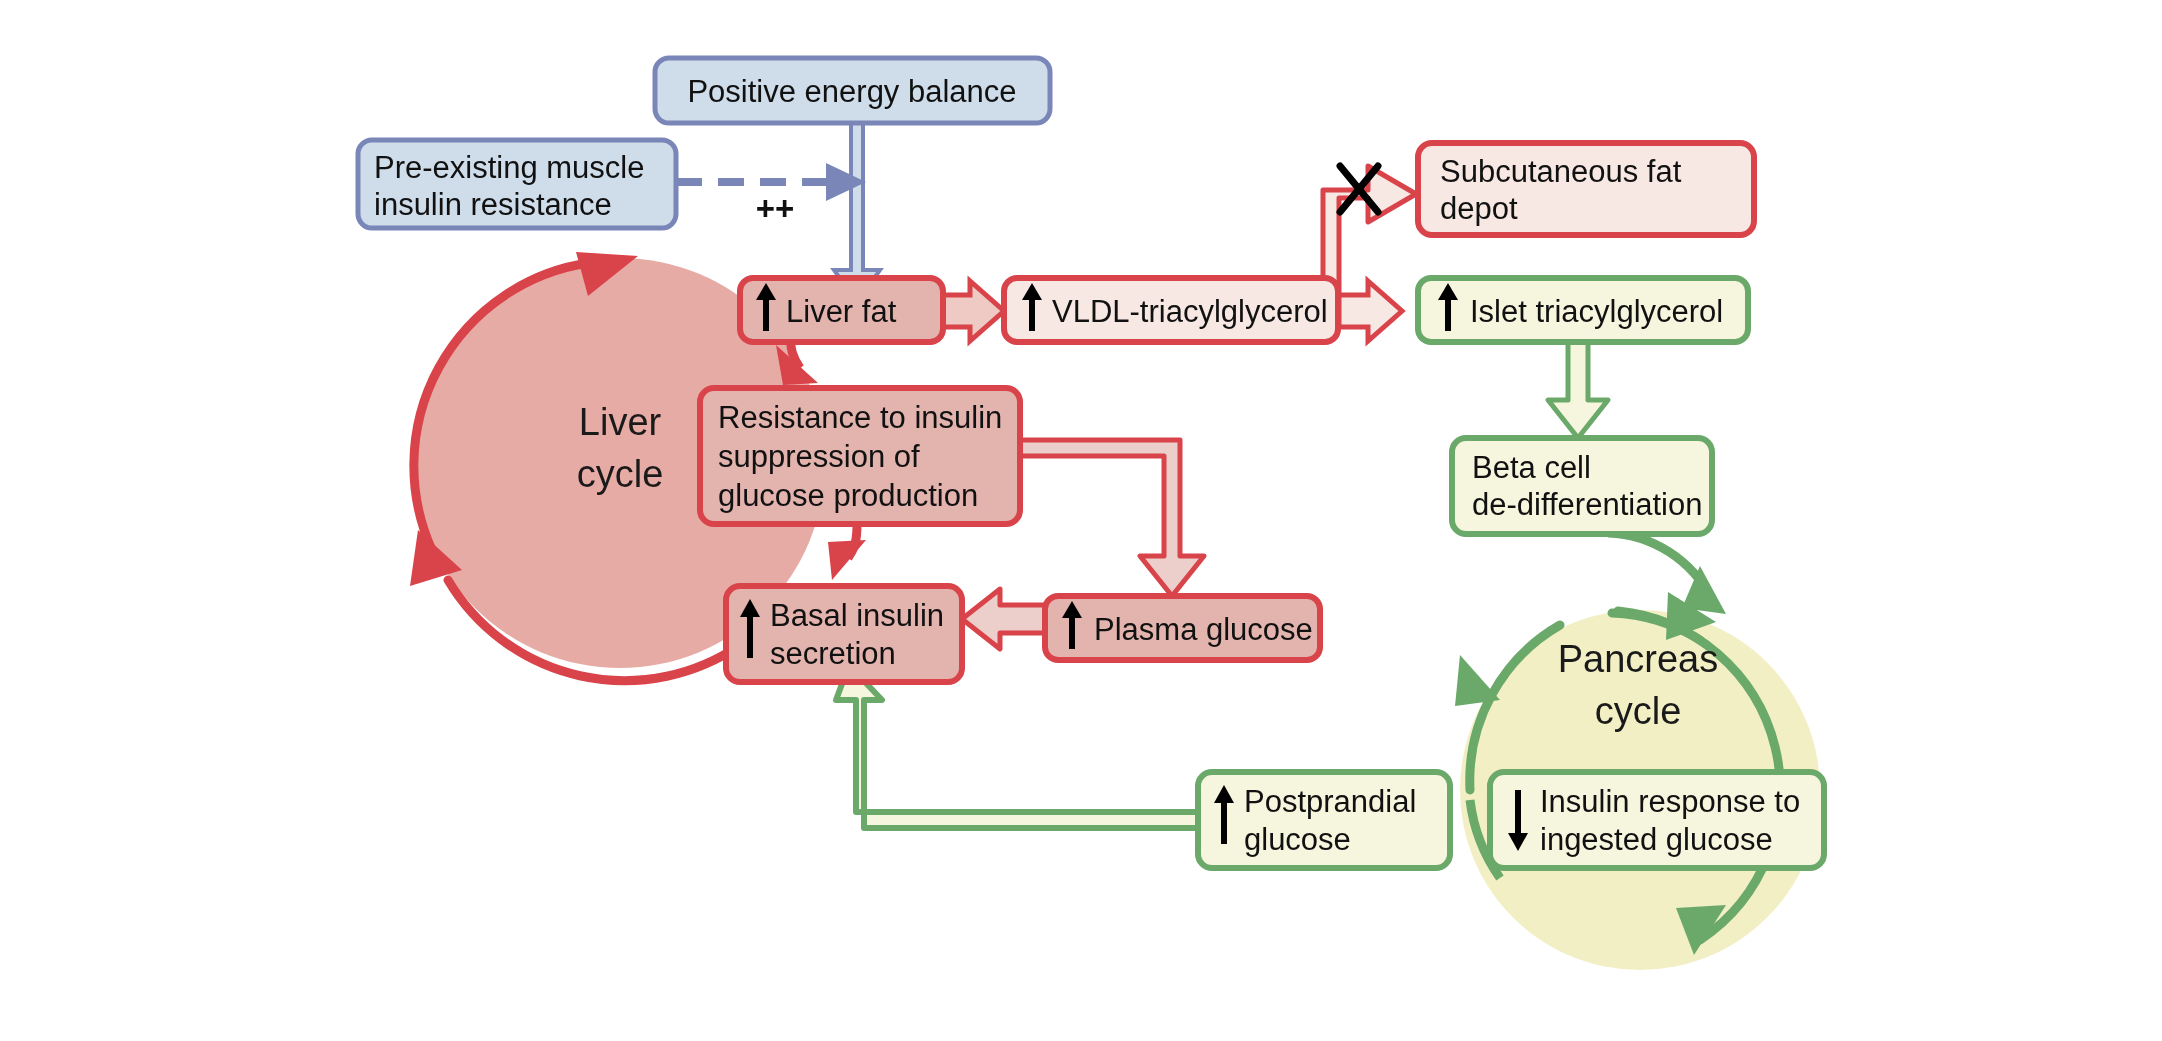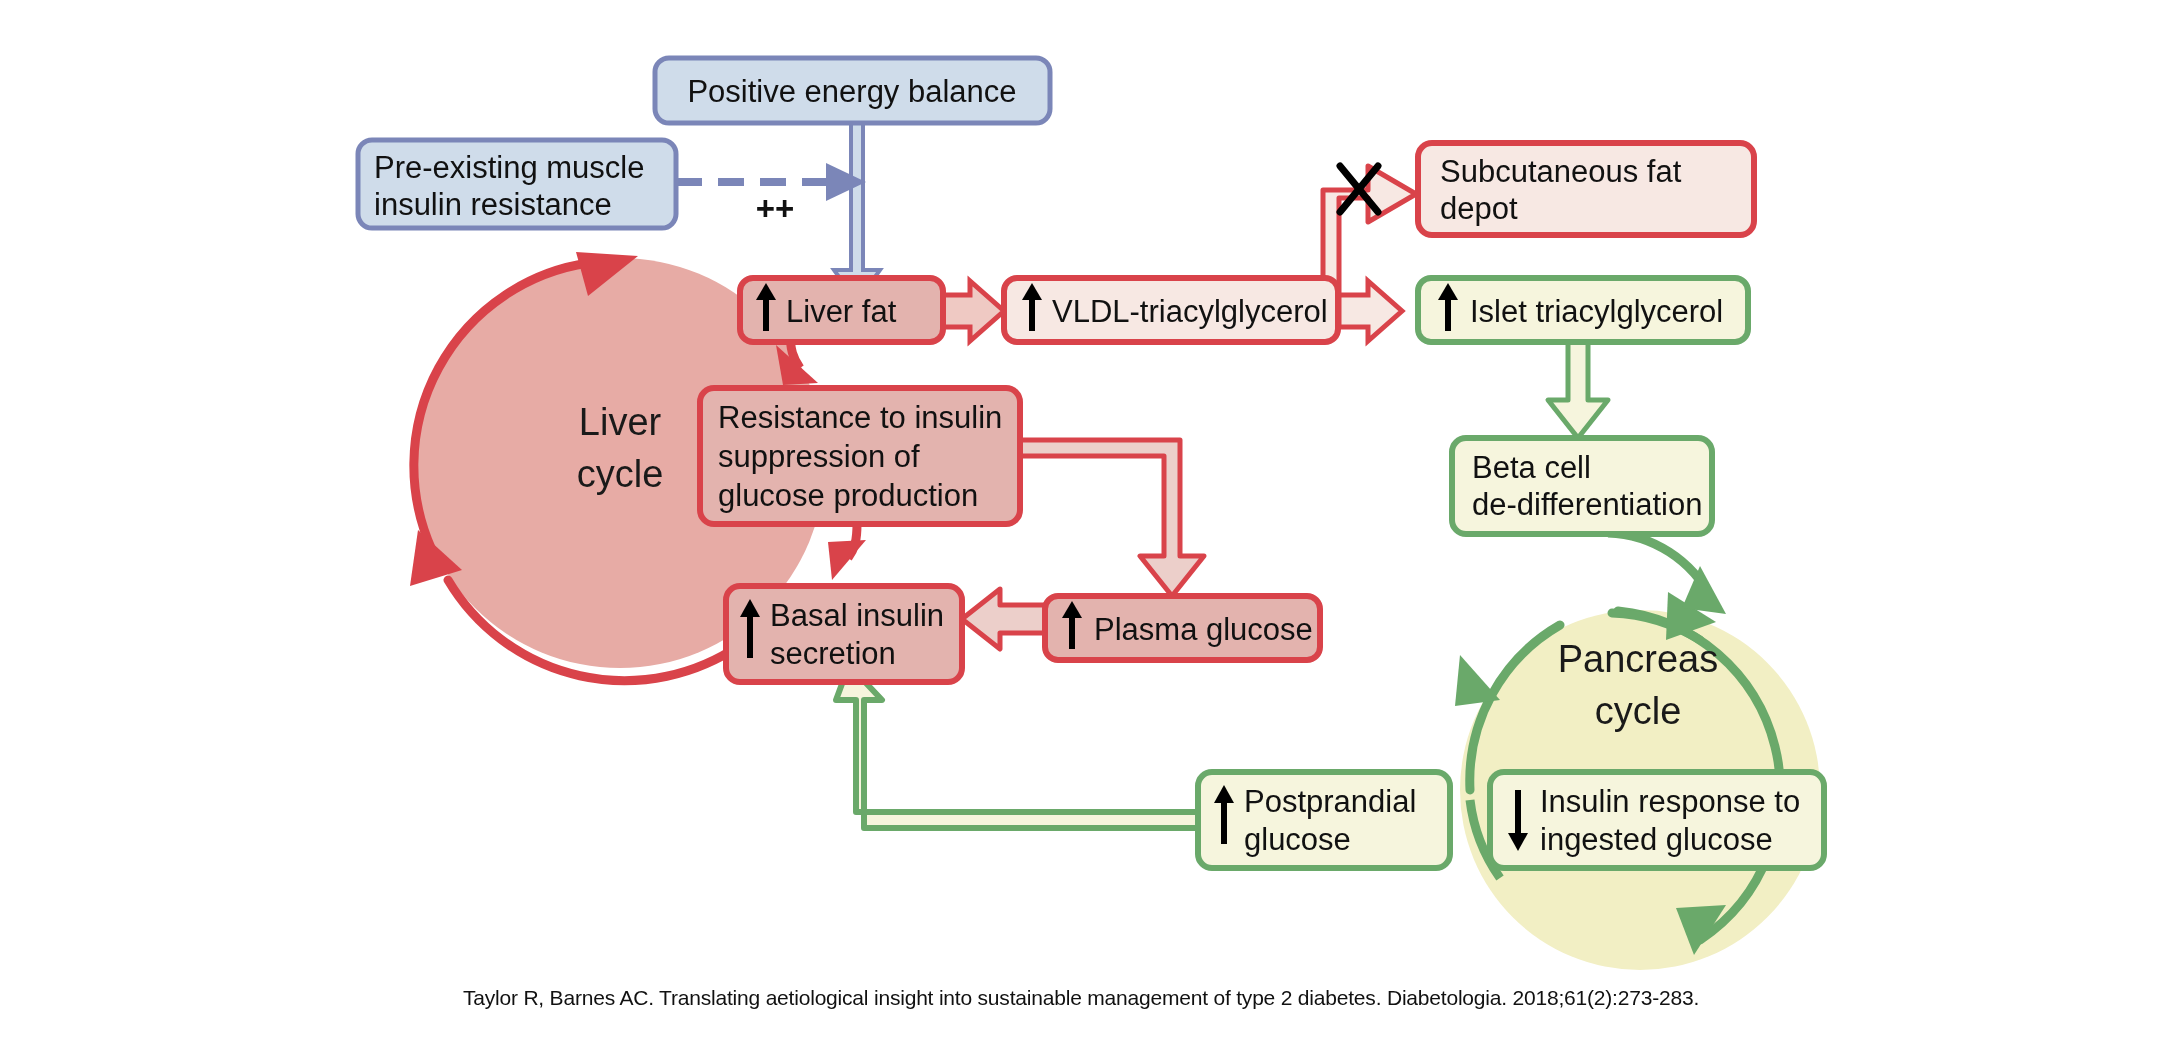--- a/index.html
+++ b/index.html
@@ -204,15 +204,14 @@
   </g>
 
   <text class="cycleLabel" x="620" y="435" text-anchor="middle">Liver</text>
   <text class="cycleLabel" x="620" y="487" text-anchor="middle">cycle</text>
 
   <text class="cycleLabel" x="1638" y="672" text-anchor="middle">Pancreas</text>
   <text class="cycleLabel" x="1638" y="724" text-anchor="middle">cycle</text>
 
 </svg>
 
-<div class="caption">Taylor R, Barnes AC. Translating aetiological insight into sustainable management of type 2 diabetes. Diabetologia. 2018;61(2):273-283.</div>
 
 </div>
 
 </body></html>

